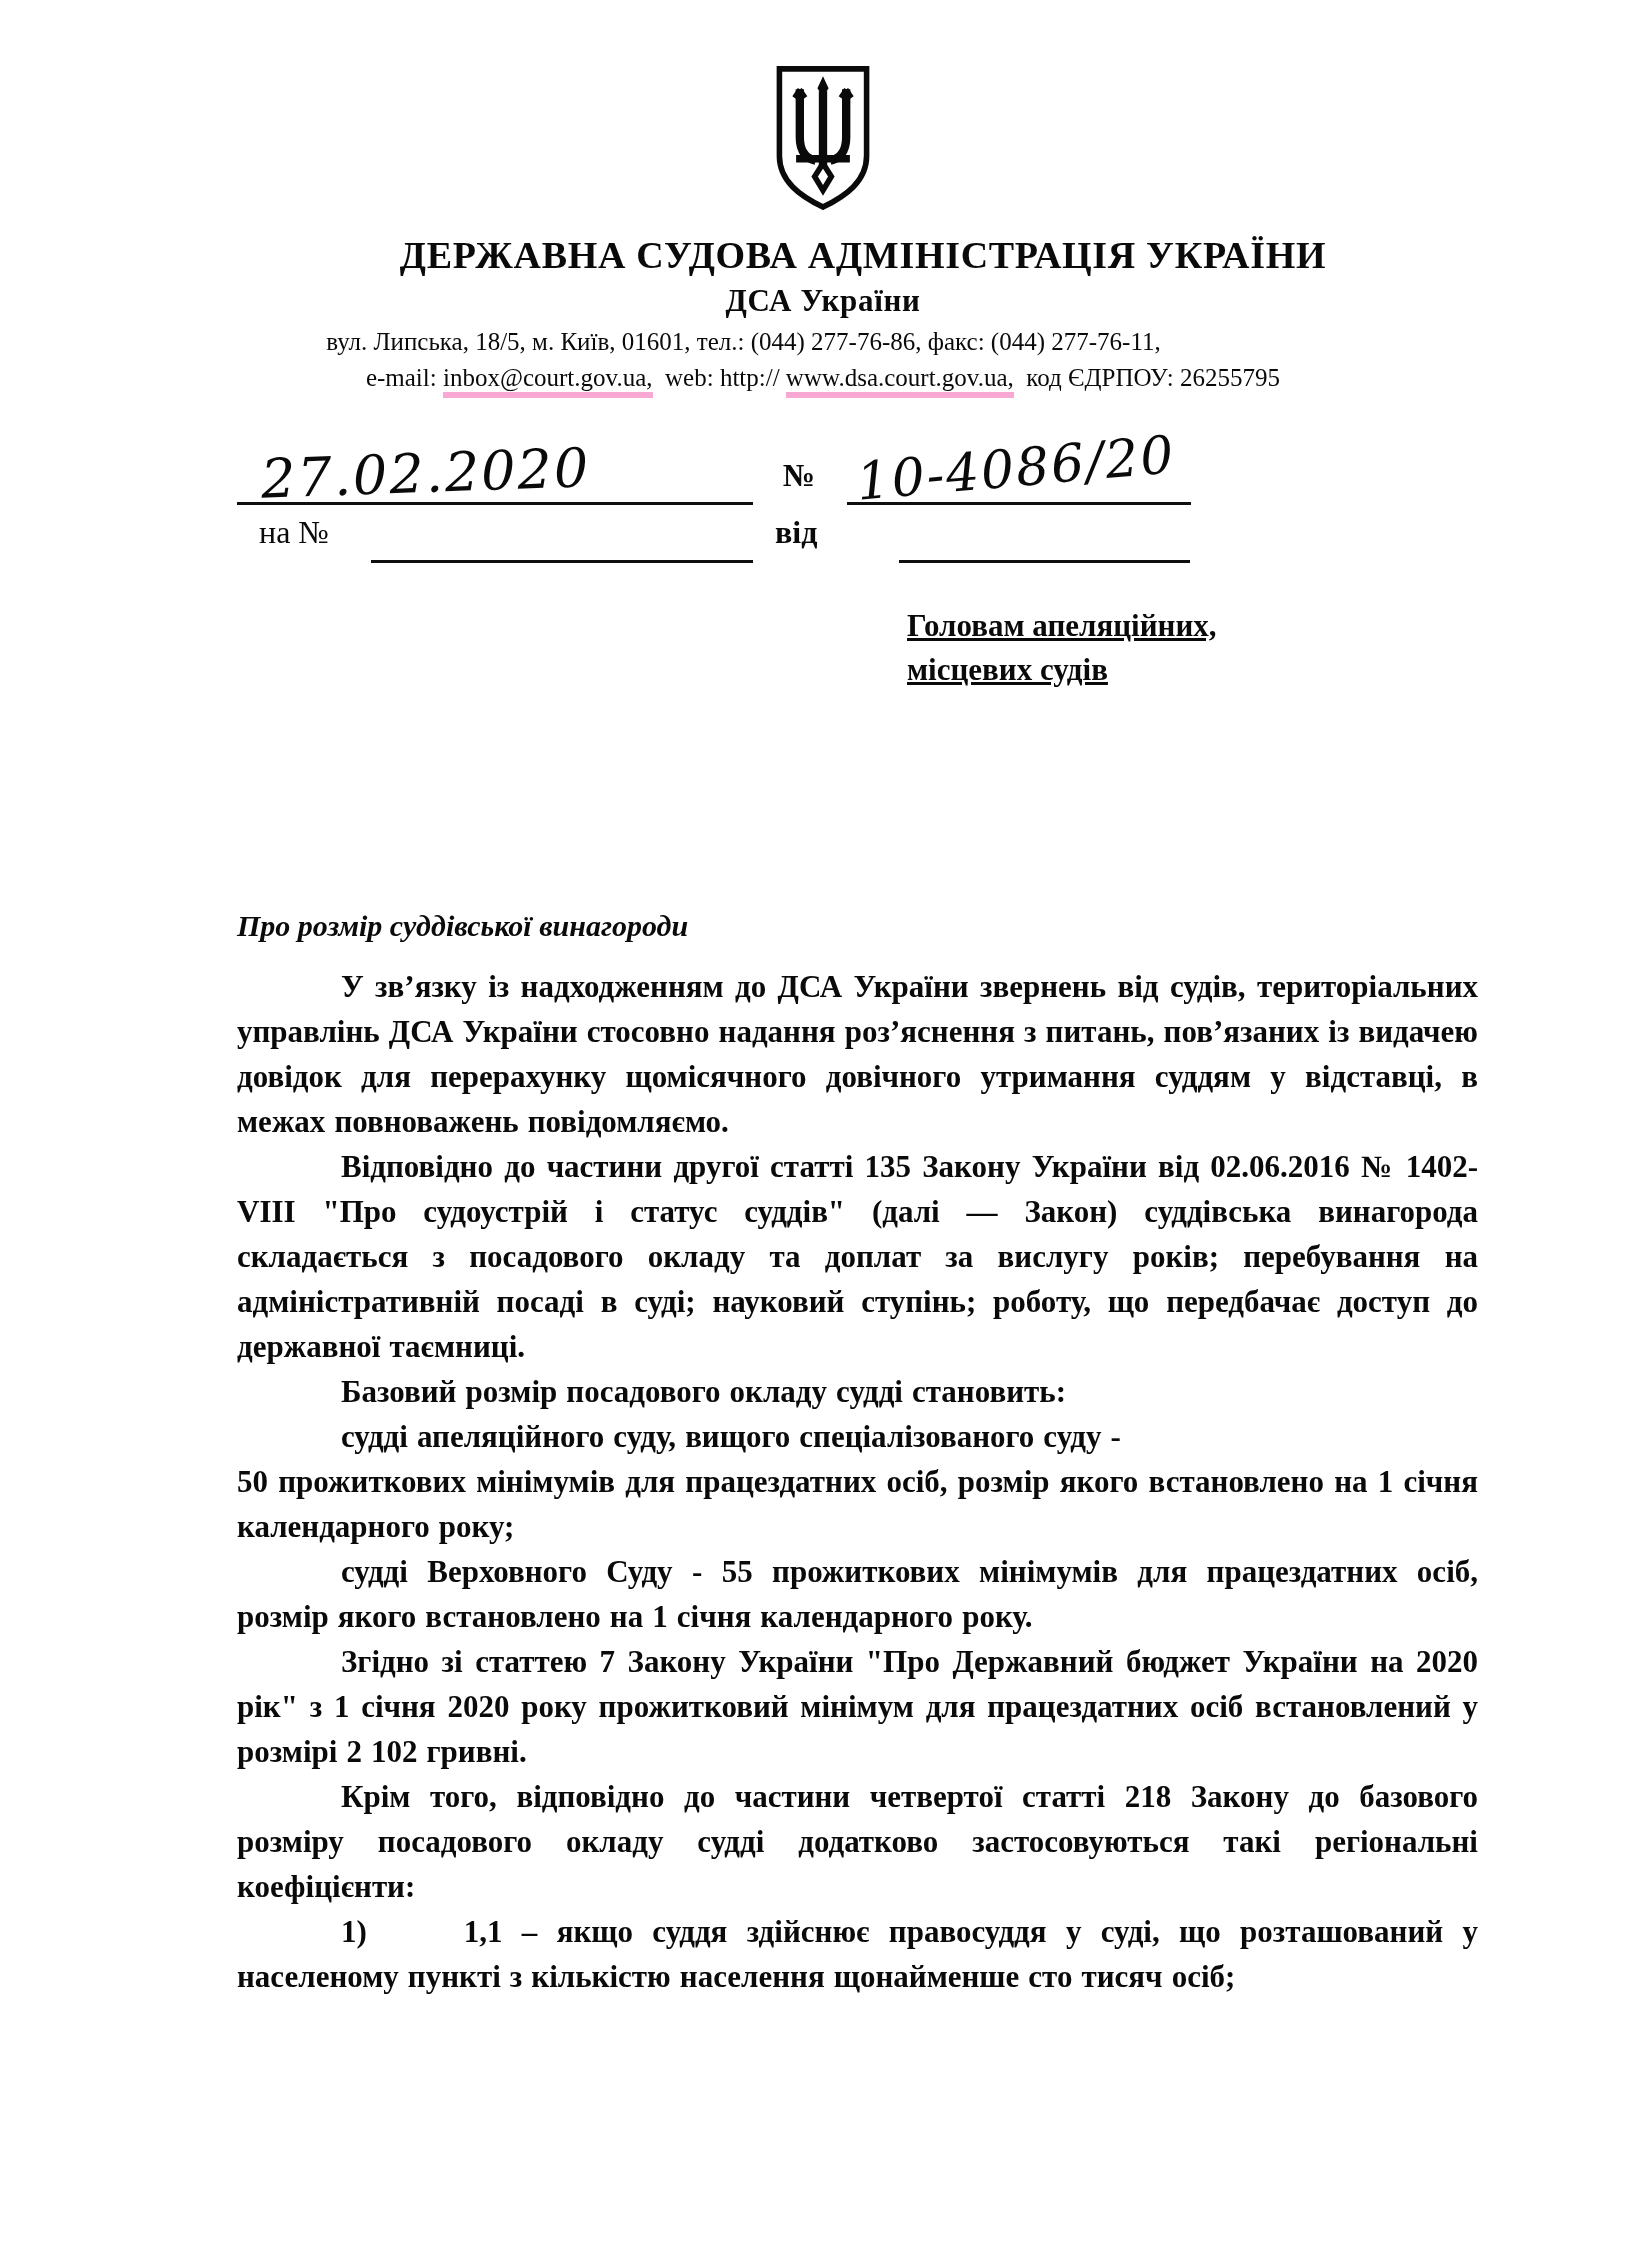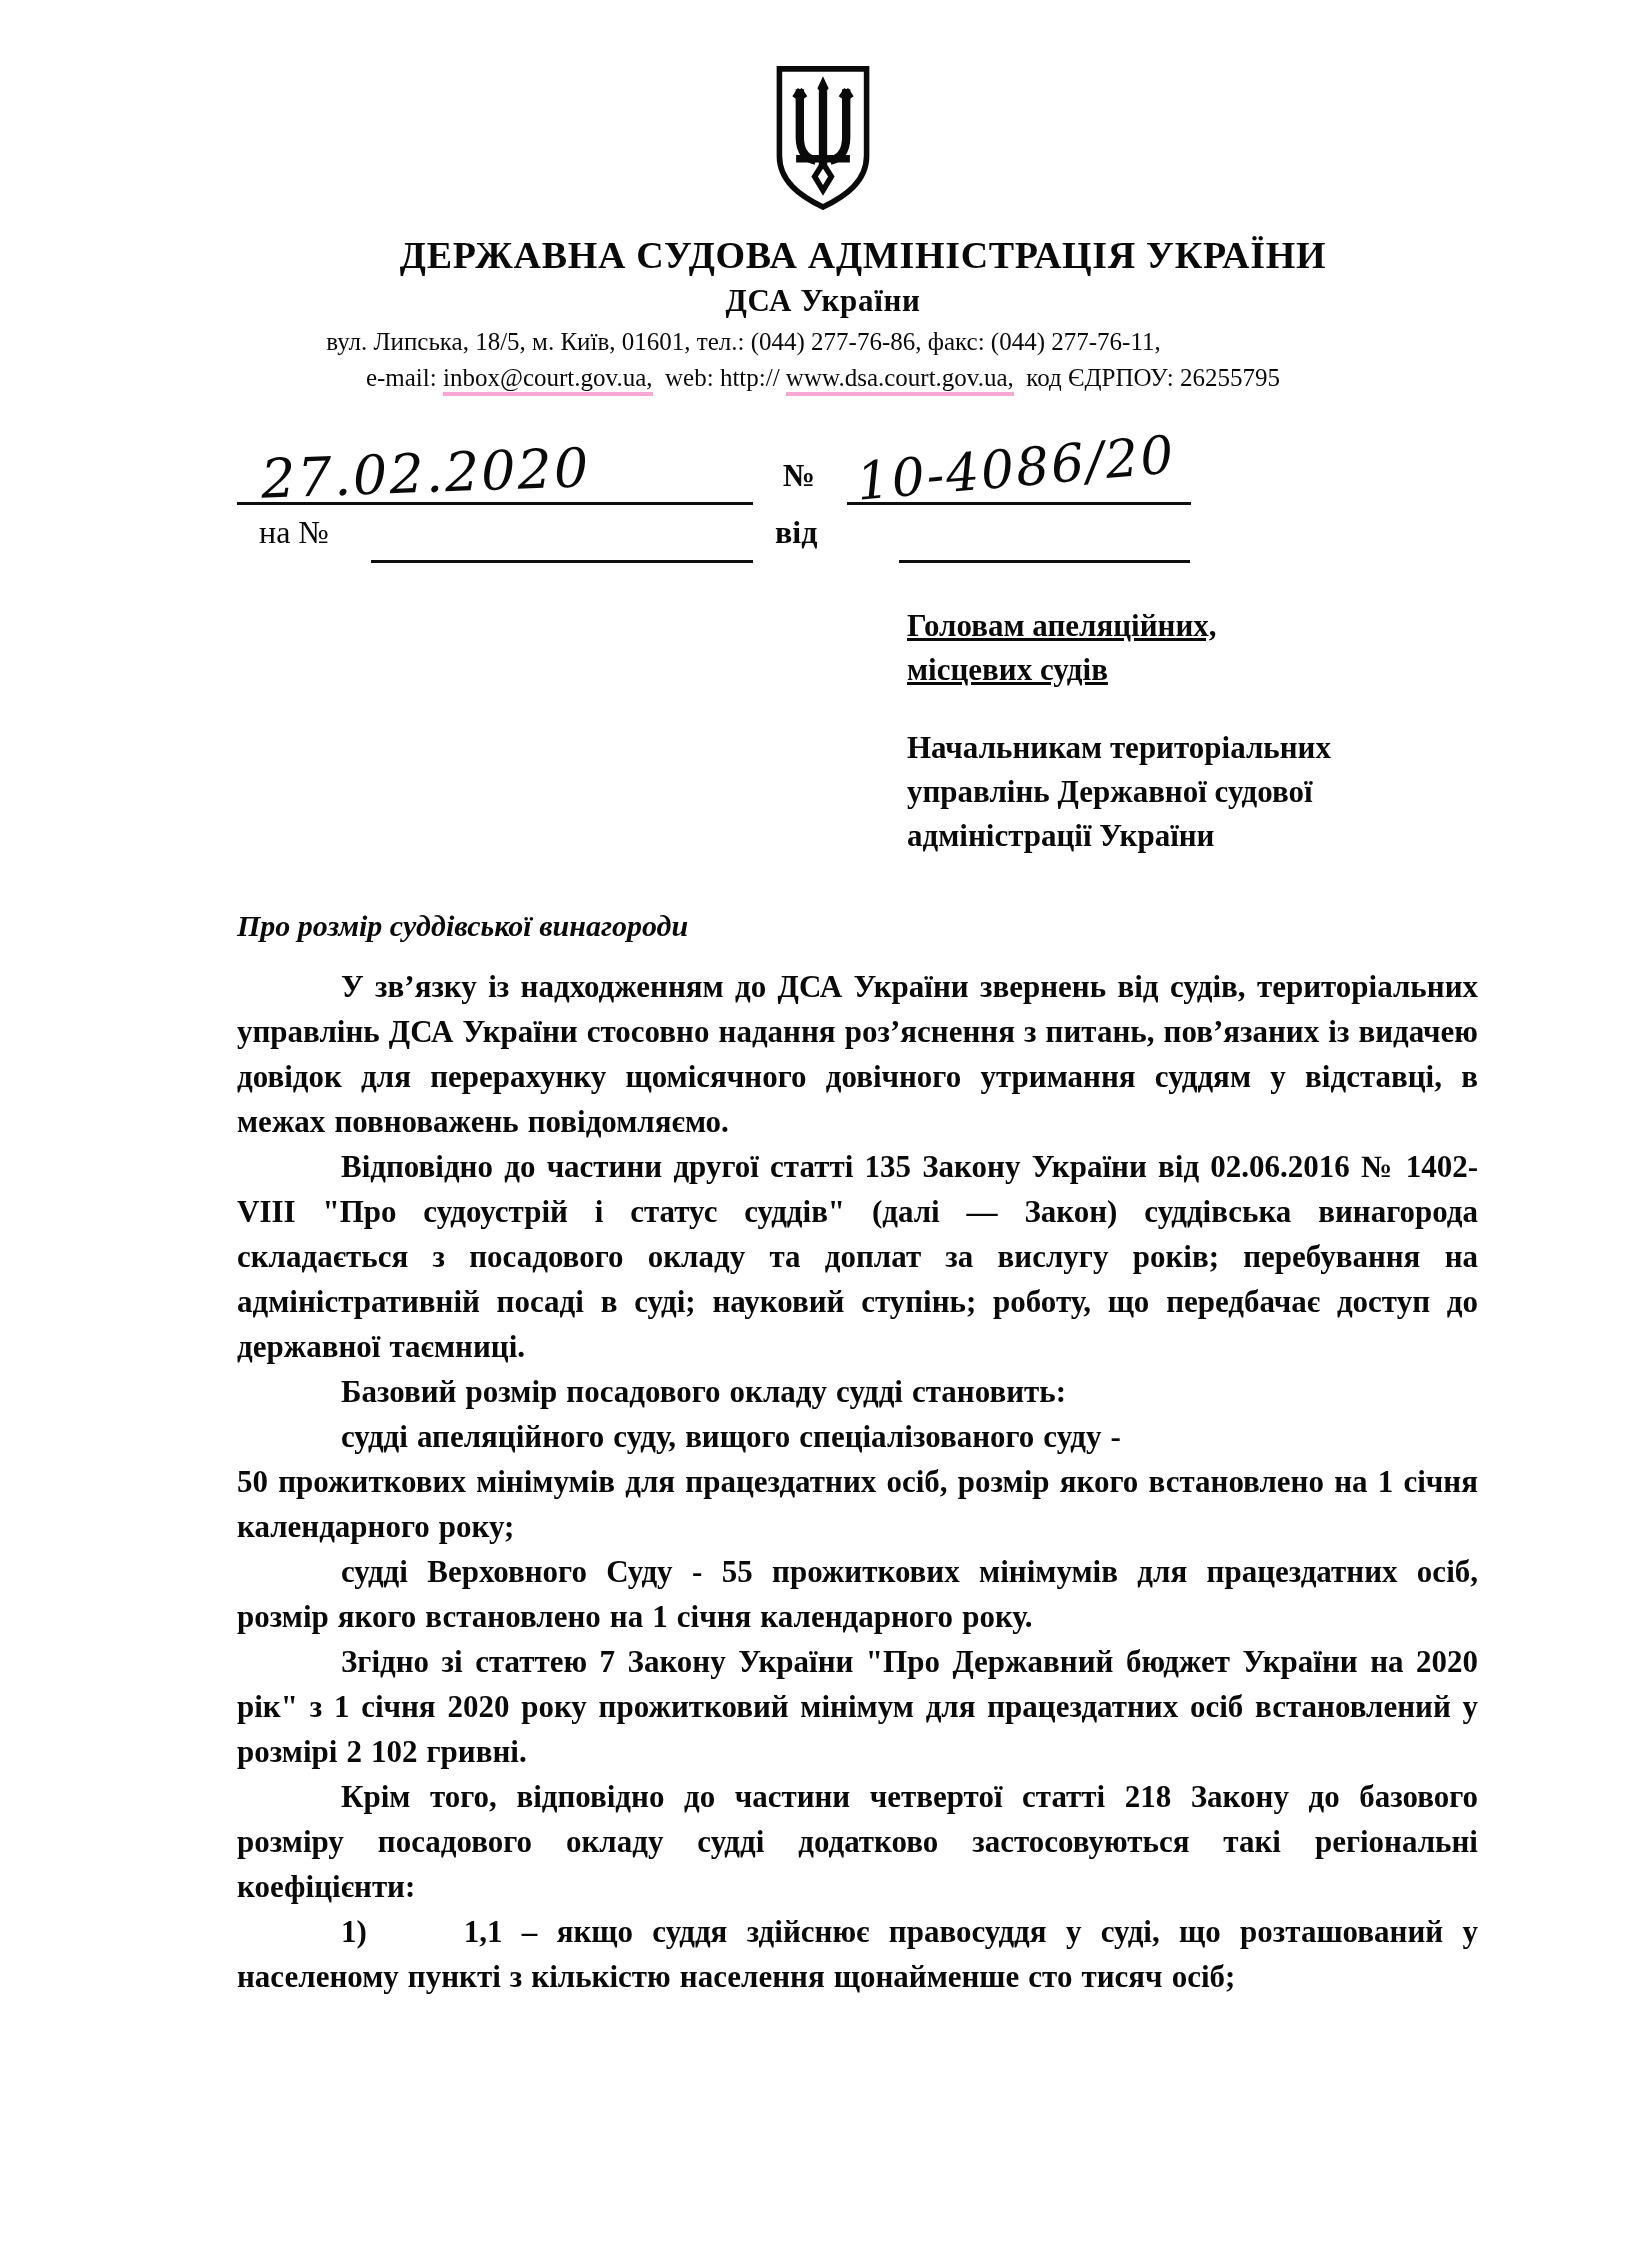--- a/index.html
+++ b/index.html
@@ -24,21 +24,21 @@
     text-align:center;font-weight:bold;font-size:31px;letter-spacing:0.7px;
   }
   .addr1{
     position:absolute;left:0;top:328px;width:1487px;
     text-align:center;font-size:25px;
   }
   .addr2{
     position:absolute;left:0;top:364px;width:1646px;
     text-align:center;font-size:25px;
   }
-  .u{border-bottom:4px solid #f9a8d4;padding-bottom:1.3px;}
+  .u{border-bottom:6px solid #f9a8d4;padding-bottom:1.3px;}
   
   .hand{
     font-family:"DejaVu Serif", serif;
     font-style:italic;
     letter-spacing:2px;
   }
   .hw-date{
     position:absolute;left:261px;top:442px;font-size:54px;
     transform:rotate(-2deg);
   }
@@ -108,23 +108,20 @@
   <div class="hand hw-number">10-4086/20</div>
   <div class="line line-date"></div>
   <div class="line line-number"></div>
   <div class="reply-label">на №</div>
   <div class="from-label">від</div>
   <div class="line line-reply"></div>
   <div class="line line-from"></div>
 
   <div class="recipient recipient-1">Головам апеляційних,
 місцевих судів</div>
-  <div class="recipient recipient-2">Начальникам територіальних
-управлінь Державної судової
-адміністрації України</div>
 
   <div class="subject">Про розмір суддівської винагороди</div>
 
   <div class="body-text">
     <p class="indent justify">У зв’язку із надходженням до ДСА України звернень від судів, територіальних управлінь ДСА України стосовно надання роз’яснення з питань, пов’язаних із видачею довідок для перерахунку щомісячного довічного утримання суддям у відставці,  в межах повноважень повідомляємо.</p>
     <p class="indent justify">Відповідно до частини другої статті 135 Закону України від 02.06.2016 № 1402-VIII "Про судоустрій і статус суддів" (далі — Закон) суддівська винагорода складається з посадового окладу та доплат за вислугу років; перебування на адміністративній посаді в суді; науковий ступінь; роботу, що передбачає доступ до державної таємниці.</p>
     <p class="indent">Базовий розмір посадового окладу судді становить:</p>
     <p class="indent">судді апеляційного суду, вищого спеціалізованого суду -</p>
     <p class="justify">50 прожиткових мінімумів для працездатних осіб, розмір якого встановлено на 1 січня календарного року;</p>
     <p class="indent justify">судді Верховного Суду - 55 прожиткових мінімумів для працездатних осіб, розмір якого встановлено на 1 січня календарного року.</p>

